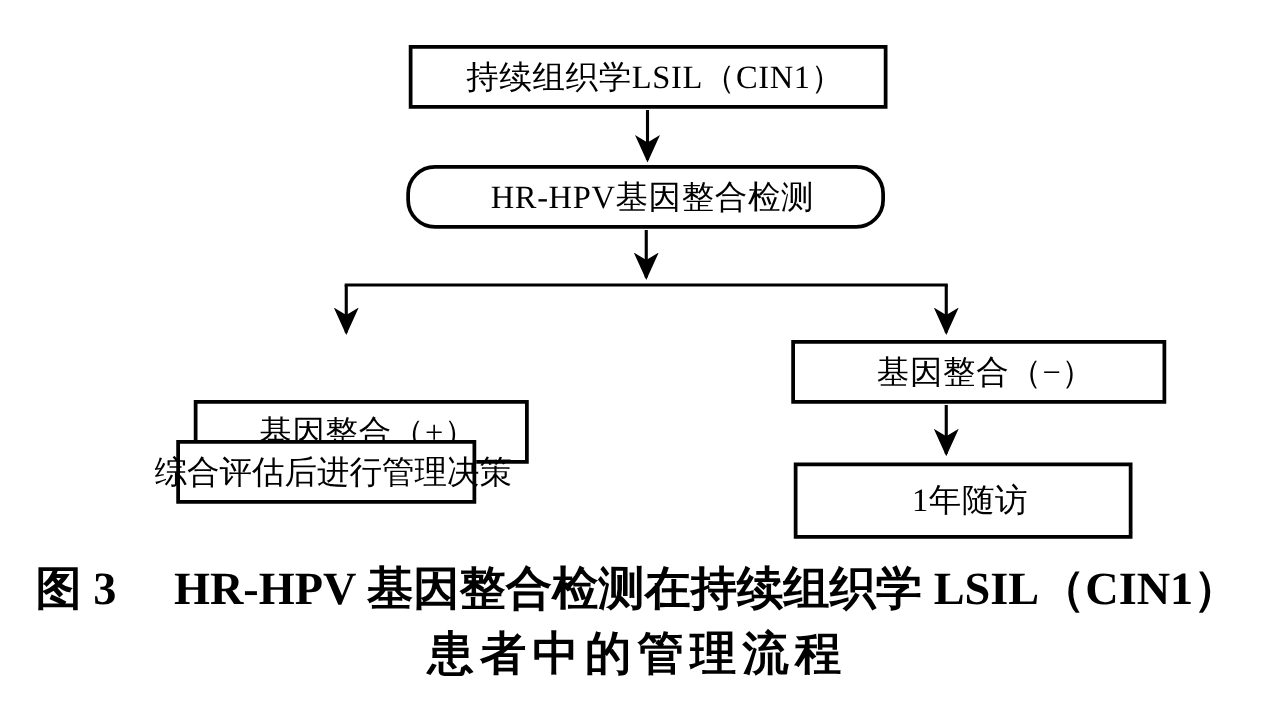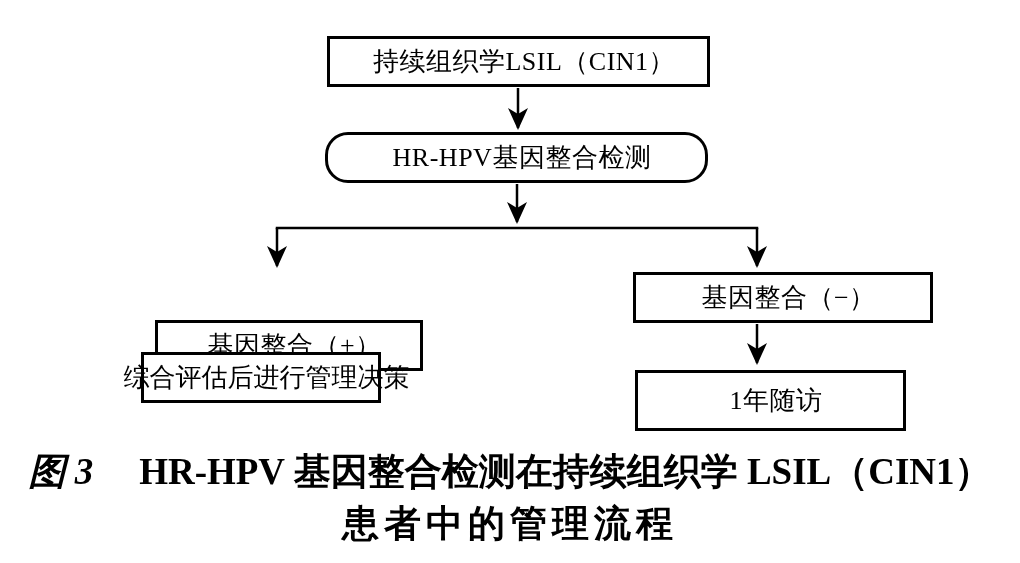--- a/index.html
+++ b/index.html
@@ -39,21 +39,21 @@
   #node-5 { left: 635px; top: 370px; width: 271px; height: 61px; }
   .caption {
     position: absolute;
     left: 0; right: 0;
     top: 446px;
     text-align: center;
     font-weight: bold;
     font-size: 37px;
     line-height: 52px;
   }
-  .caption .fig-label { margin-right: 46px; font-style: italic; }
+  .caption .fig-label { margin-right: 46px; }
   .caption-line2 { letter-spacing: 5px; text-align: center; }
 </style>
 </head>
 <body>
 
 <div class="page">
 
   <svg class="connectors" viewBox="0 0 1020 563" xmlns="http://www.w3.org/2000/svg">
     <defs>
       <marker id="arrowhead" markerUnits="userSpaceOnUse" markerWidth="22" markerHeight="20" viewBox="0 0 22 20" refX="20" refY="10" orient="auto">

